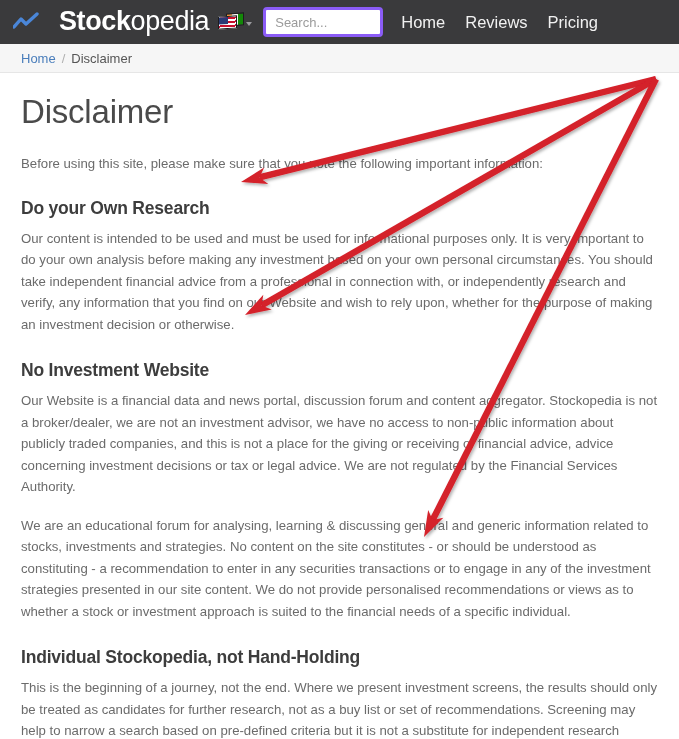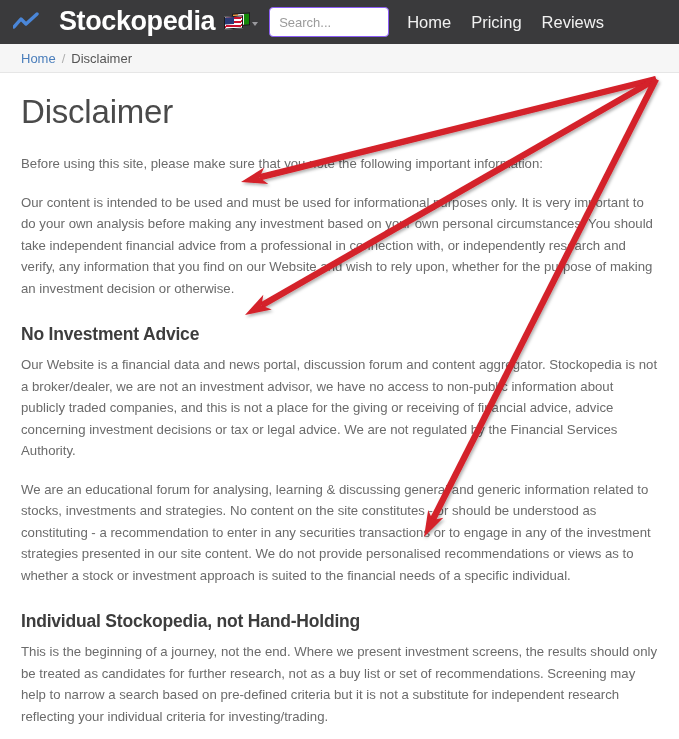--- a/index.html
+++ b/index.html
@@ -47,21 +47,21 @@
   .brand-text {
     font-size: 27px;
     line-height: 27px;
     color: #ffffff;
     letter-spacing: -0.4px;
     white-space: nowrap;
     position: relative;
     top: -1px;
   }
   .brand-text .b-strong { font-weight: bold; margin-left: 13px; }
-  .brand-text .b-light { font-weight: bold; }
+  .brand-text .b-light { font-weight: normal; }
 
   
   .flag-picker {
     display: flex;
     align-items: center;
     margin-left: 9px;
     flex: 0 0 auto;
     cursor: pointer;
   }
   .flags {
@@ -107,21 +107,21 @@
     margin-left: 2px;
     margin-top: 4px;
   }
 
   
   .search-box {
     margin-left: 11px;
     width: 120px;
     height: 30px;
     background: #ffffff;
-    border: 1px solid #8b5cf6;
+    border: 3px solid #8b5cf6;
     border-radius: 4px;
     padding: 0 9px;
     font-family: "Liberation Sans", sans-serif;
     font-size: 13px;
     color: #4a4a4a;
     flex: 0 0 auto;
     outline: none;
   }
   .search-box::placeholder { color: #9b9b9b; }
 
@@ -226,40 +226,41 @@
           <span class="canton"></span>
         </span>
       </span>
       <span class="flag-caret"></span>
     </div>
 
     <input class="search-box" type="text" placeholder="Search..." style="">
 
     <div class="nav-links">
       <a class="nav-link" href="#">Home</a>
+      <a class="nav-link" href="#">Reviews</a>
       <a class="nav-link" href="#">Pricing</a>
-      <a class="nav-link" href="#">Reviews</a>
     </div>
   </div>
 
   <div class="breadcrumb-bar">
     <a class="crumb-link" href="#">Home</a>
     <span class="crumb-sep">/</span>
     <span class="crumb-current">Disclaimer</span>
   </div>
 
   <div class="content">
 
     <h1 class="page-title">Disclaimer</h1>
 
     <p class="intro">Before using this site, please make sure that you note the following important information:</p>
 
+    <h2 class="section-head first">Do your Own Research</h2>
     <p class="body-text">Our content is intended to be used and must be used for informational purposes only. It is very important to do your own analysis before making any investment based on your own personal circumstances. You should take independent financial advice from a professional in connection with, or independently research and verify, any information that you find on our Website and wish to rely upon, whether for the purpose of making an investment decision or otherwise.</p>
 
-    <h2 class="section-head">No Investment Advice</h2>
+    <h2 class="section-head">No Investment Website</h2>
     <p class="body-text">Our Website is a financial data and news portal, discussion forum and content aggregator. Stockopedia is not a broker/dealer, we are not an investment advisor, we have no access to non-public information about publicly traded companies, and this is not a place for the giving or receiving of financial advice, advice concerning investment decisions or tax or legal advice. We are not regulated by the Financial Services Authority.</p>
     <p class="body-text">We are an educational forum for analysing, learning &amp; discussing general and generic information related to stocks, investments and strategies. No content on the site constitutes - or should be understood as constituting - a recommendation to enter in any securities transactions or to engage in any of the investment strategies presented in our site content. We do not provide personalised recommendations or views as to whether a stock or investment approach is suited to the financial needs of a specific individual.</p>
 
     <h2 class="section-head">Individual Stockopedia, not Hand-Holding</h2>
     <p class="body-text">This is the beginning of a journey, not the end. Where we present investment screens, the results should only be treated as candidates for further research, not as a buy list or set of recommendations. Screening may help to narrow a search based on pre-defined criteria but it is not a substitute for independent research reflecting your individual criteria for investing/trading.</p>
 
   </div>
 
   <svg class="annotations" viewBox="0 0 679 739">
     <defs>

